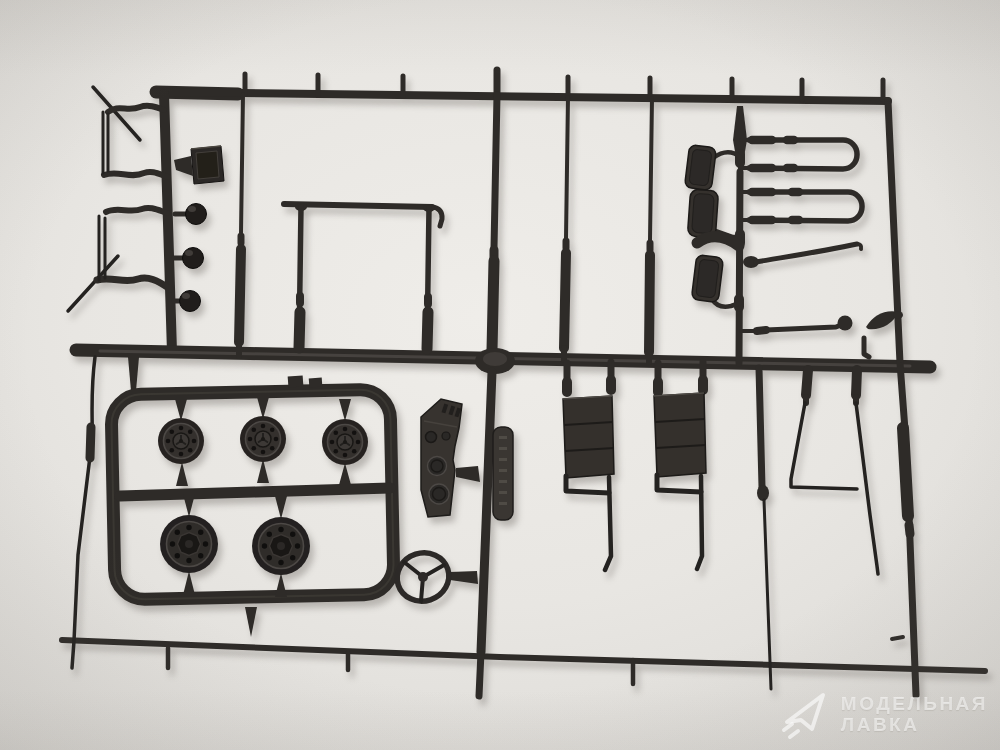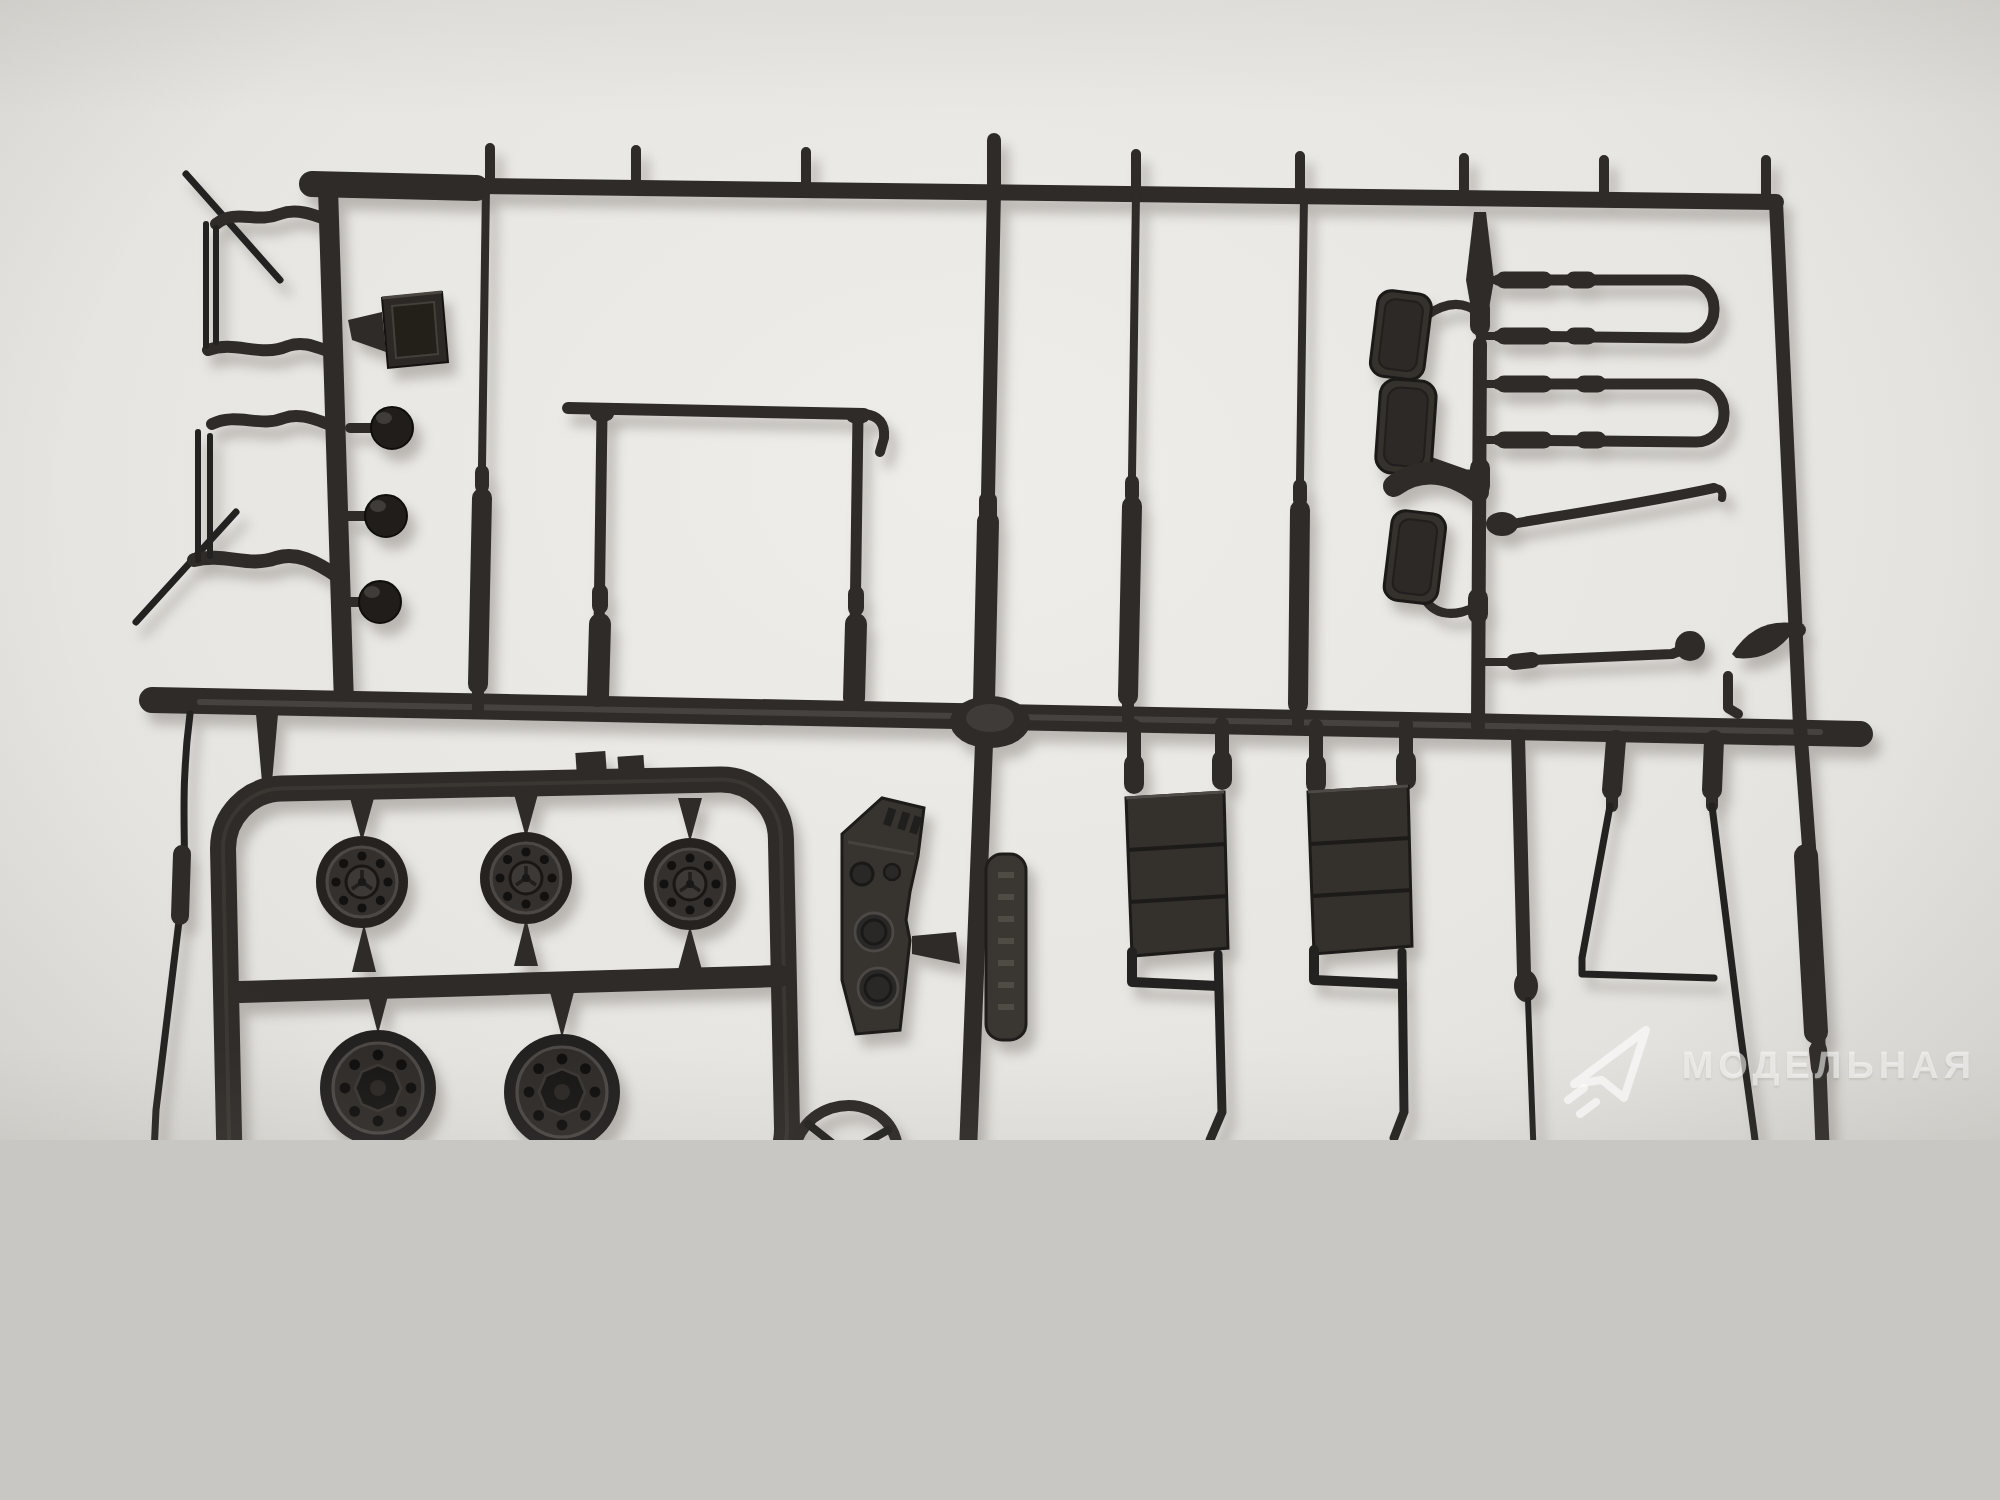--- a/index.html
+++ b/index.html
@@ -1,17 +1,17 @@
 <!DOCTYPE html>
 <html><head>
 <meta charset="utf-8">
 <style>
   html,body{margin:0;padding:0;background:#c9c7c4;}
   .photo{
-    position:relative;width:1000px;height:570px;overflow:hidden;
+    position:relative;width:1000px;height:750px;overflow:hidden;
     background:
       radial-gradient(ellipse 900px 650px at 48% 42%, #efede9 0%, #e8e6e2 45%, #dcdad6 82%, #d2d0cd 100%);
     font-family:"Liberation Sans", sans-serif;
   }
   .vignette{position:absolute;inset:0;pointer-events:none;
     background:
       linear-gradient(180deg, rgba(140,135,128,0.10) 0%, rgba(140,135,128,0) 10%),
       linear-gradient(0deg, rgba(140,135,128,0.08) 0%, rgba(140,135,128,0) 8%),
       radial-gradient(ellipse 760px 560px at 50% 46%, rgba(0,0,0,0) 62%, rgba(110,105,98,0.16) 100%);
   }
@@ -309,16 +309,17 @@
 
 <div class="vignette"></div>
 
 <div class="watermark">
   <svg width="52" height="56" viewBox="0 0 52 56" fill="none" stroke="rgba(255,255,255,0.6)" stroke-width="4" stroke-linejoin="round" stroke-linecap="round">
     <path d="M8,36 L44,9 L33,43 L22,34 Z"></path>
     <path d="M5,44 L13,38 M11,51 L19,45" stroke-width="4"></path>
   </svg>
   <div class="wm-text">
     <span>МОДЕЛЬНАЯ</span>
+    <span>ЛАВКА</span>
   </div>
 </div>
 
 </div>
 
 </body></html>

